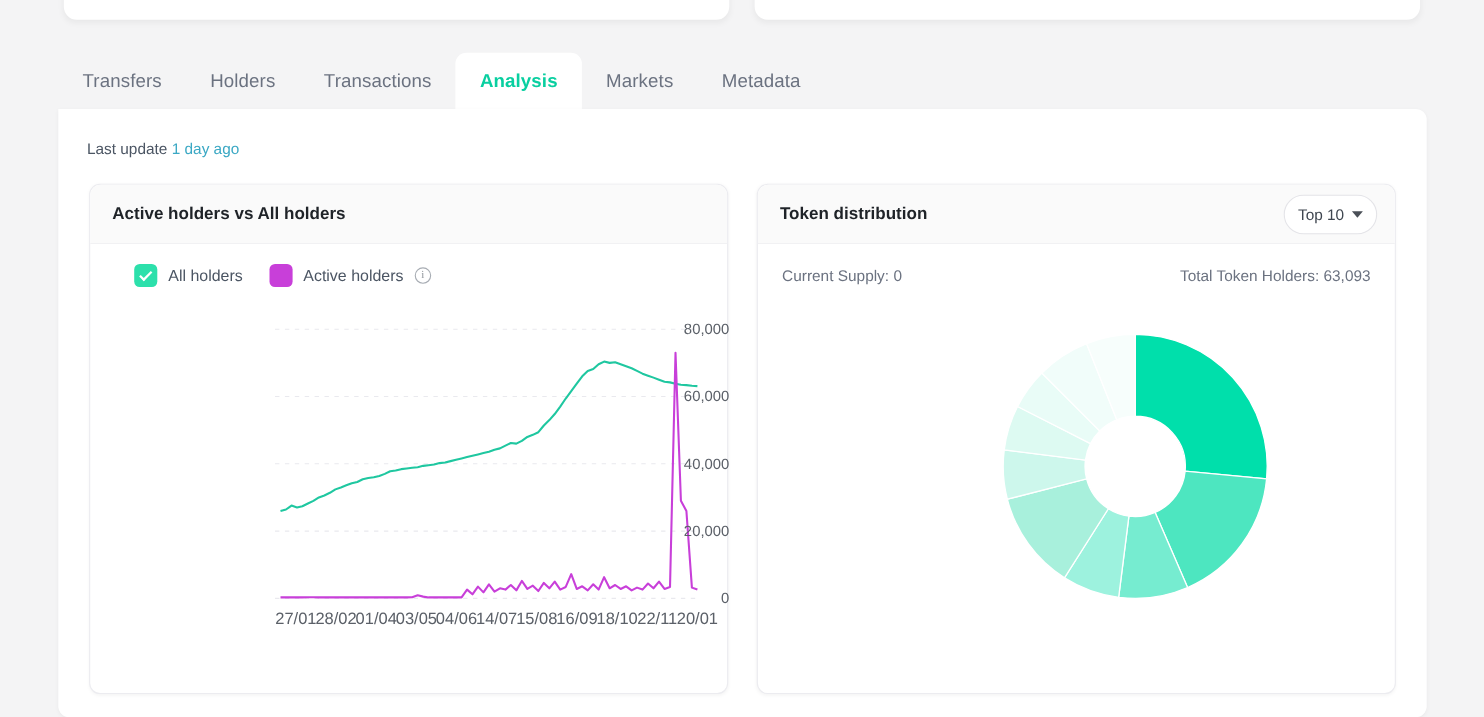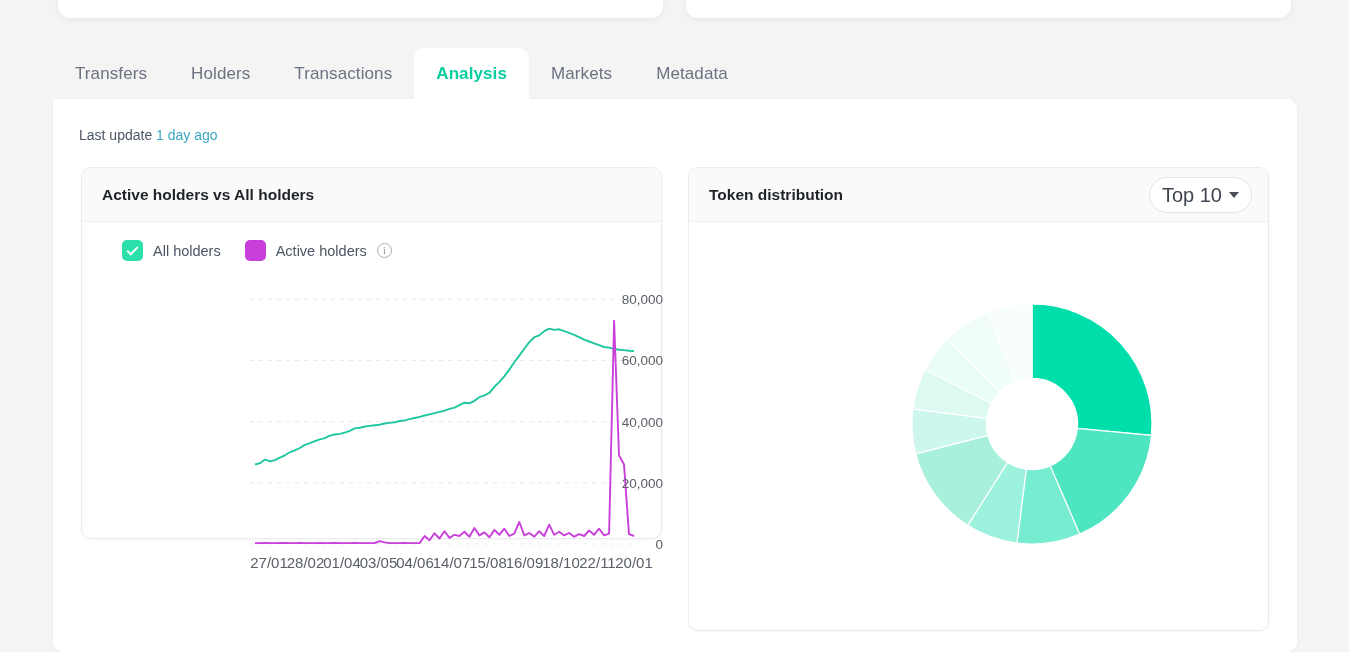--- a/index.html
+++ b/index.html
@@ -54,39 +54,39 @@
   .lastupdate .ago { color: #3ba8c4; }
 
   
   .card {
     position: absolute;
     background: #ffffff;
     border: 1px solid #ececf0;
     border-radius: 10px;
     box-shadow: 0 1px 3px rgba(0,0,0,.04);
   }
-  .card.left  { left: 28px;  top: 68px; width: 581px; height: 372px; }
+  .card.left  { left: 28px;  top: 68px; width: 581px; height: 464px; }
   .card.right { left: 635px; top: 68px; width: 581px; height: 464px; }
 
   .card-head {
     height: 54px; background: #fafafa;
     border-bottom: 1px solid #f0f0f2;
     border-radius: 10px 10px 0 0;
     display: flex; align-items: center;
     padding: 0 20px; position: relative;
   }
   .card-title { font-size: 15.5px; font-weight: bold; color: #1f2328; }
 
   .dropdown {
     position: absolute; right: 16px; top: 9px;
     height: 36px; min-width: 84px;
     border: 1px solid #e4e4e8; border-radius: 18px;
     background: #fff; display: flex; align-items: center;
     gap: 7px; padding: 0 12px; cursor: pointer;
-    font-size: 20px; color: #3f4650;
+    font-size: 14px; color: #3f4650;
   }
   .caret { width: 0; height: 0; border-left: 5px solid transparent;
            border-right: 5px solid transparent; border-top: 6px solid #4a4f57; }
 
   
   .legend { position: absolute; left: 40px; top: 72px; display: flex; align-items: flex-start; gap: 24px; }
   .legend-item { display: flex; align-items: center; gap: 10px; cursor: pointer; }
   .swatch { width: 21px; height: 21px; border-radius: 5px; display: flex;
             align-items: center; justify-content: center; }
   .check { display:block; width: 11px; height: 6px; border-left: 2.2px solid #fff;
@@ -177,20 +177,30 @@
 
   <div class="card right">
     <div class="card-head">
       <span class="card-title">Token distribution</span>
       <div class="dropdown">
         <span>Top 10</span>
         <span class="caret"></span>
       </div>
     </div>
 
+    <div class="supplyrow">
+      <div>
+        <span>Current Supply:</span>
+        <span>0</span>
+      </div>
+      <div>
+        <span>Total Token Holders:</span>
+        <span>63,093</span>
+      </div>
+    </div>
 
     <div class="donutwrap" id="donut"><svg width="581" height="300">
           <path d="M343 32 A120 120 0 0 1 462.4674357523696 163.29299759822175 L388.39762558590047 156.29133908732425 A45.6 45.6 0 0 0 343 106.4 Z" fill="#00dfab" stroke="#ffffff" stroke-width="1.2"></path>
           <path d="M462.4674357523696 163.29299759822175 A120 120 0 0 1 390.65774687617363 262.13055508207776 L361.10994381294597 193.84961093118955 A45.6 45.6 0 0 0 388.39762558590047 156.29133908732425 Z" fill="#4de6c0" stroke="#ffffff" stroke-width="1.2"></path>
           <path d="M390.65774687617363 262.13055508207776 A120 120 0 0 1 327.96001197228344 271.0537641577373 L337.2848045494677 197.2404303799402 A45.6 45.6 0 0 0 361.10994381294597 193.84961093118955 Z" fill="#76ecd0" stroke="#ffffff" stroke-width="1.2"></path>
           <path d="M327.96001197228344 271.0537641577373 A120 120 0 0 1 278.70078460252034 253.3193510602418 L318.56629814895774 190.50135340289188 A45.6 45.6 0 0 0 337.2848045494677 197.2404303799402 Z" fill="#9df2de" stroke="#ffffff" stroke-width="1.2"></path>
           <path d="M278.70078460252034 253.3193510602418 A120 120 0 0 1 226.77002066456424 181.84278645978253 L298.8326078525344 163.34025885471735 A45.6 45.6 0 0 0 318.56629814895774 190.50135340289188 Z" fill="#a8f0dc" stroke="#ffffff" stroke-width="1.2"></path>
           <path d="M226.77002066456424 181.84278645978253 A120 120 0 0 1 223.94623584226267 136.96001197228344 L297.75956962005984 146.2848045494677 A45.6 45.6 0 0 0 298.8326078525344 163.34025885471735 Z" fill="#cdf7ec" stroke="#ffffff" stroke-width="1.2"></path>
           <path d="M223.94623584226267 136.96001197228344 A120 120 0 0 1 236.07921709739588 97.52114003125435 L302.3701024970104 131.29803321187666 A45.6 45.6 0 0 0 297.75956962005984 146.2848045494677 Z" fill="#ddfaf2" stroke="#ffffff" stroke-width="1.2"></path>
           <path d="M236.07921709739588 97.52114003125435 A120 120 0 0 1 258.1471862576143 67.14718625761428 L310.75593077789347 119.75593077789343 A45.6 45.6 0 0 0 302.3701024970104 131.29803321187666 Z" fill="#e9fcf7" stroke="#ffffff" stroke-width="1.2"></path>

